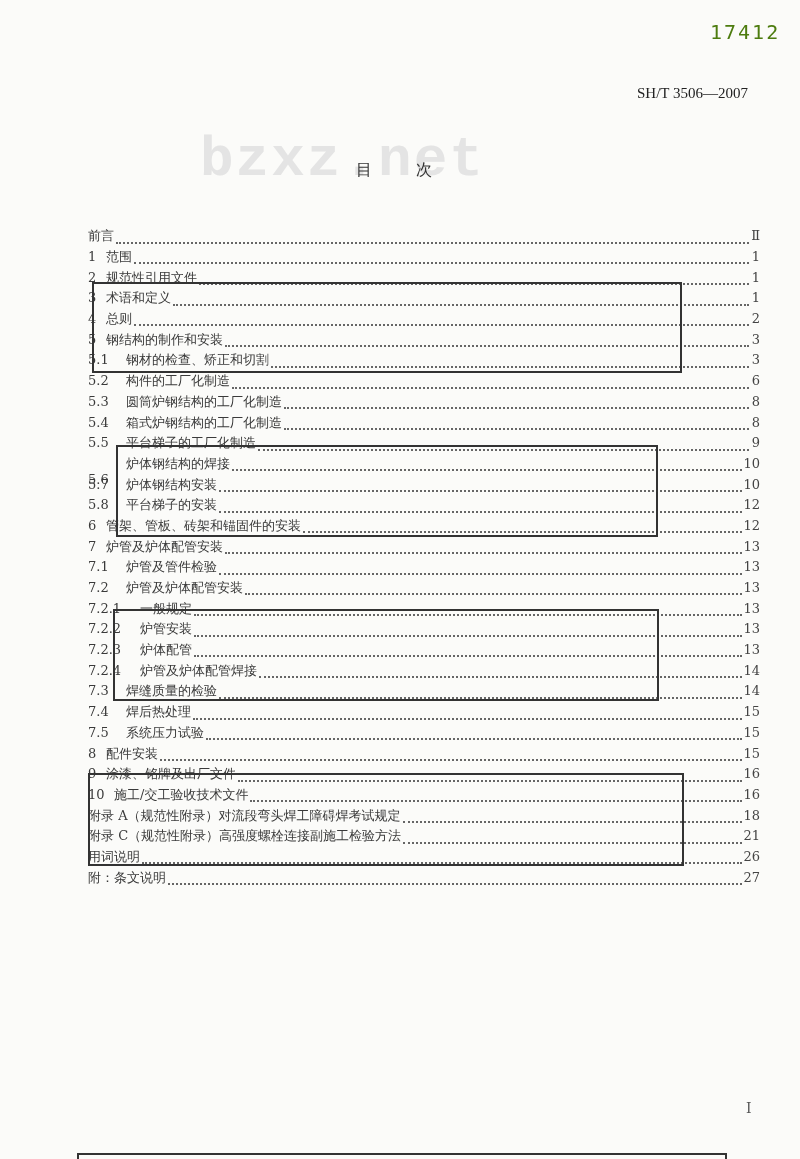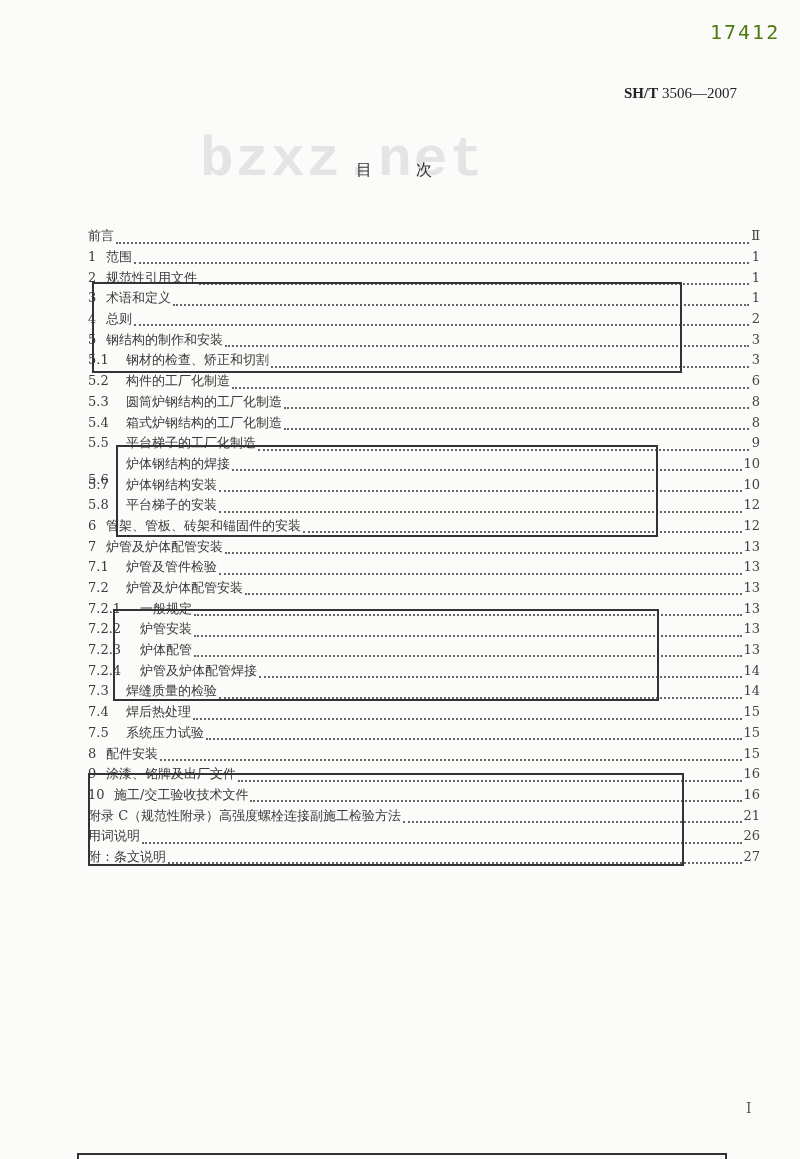--- a/index.html
+++ b/index.html
@@ -13,21 +13,21 @@
   .stamp {
     position: absolute; left: 710px; top: 20px;
     font-family: "DejaVu Sans Mono", "Liberation Mono", monospace;
     font-size: 20px; letter-spacing: 2px; color: #4d7c0f;
   }
   .std-code {
     position: absolute; left: 624px; top: 85px;
     font-family: "Liberation Serif", "DejaVu Serif", serif;
     font-size: 15px; color: #222;
   }
-  .std-code b { font-weight: bold; }
+  .std-code b { font-weight: normal; margin-left: 13px; }
   .watermark {
     position: absolute; left: 200px; top: 132px;
     font-family: Liberation Mono, monospace;
     font-size: 56px; font-weight: bold; color: #e4e4e4;
     letter-spacing: 2px; line-height: 1;
   }
   .title {
     position: absolute; left: 356px; top: 160px;
     font-family: "DejaVu Sans", sans-serif;
     font-size: 16px; color: #333;
@@ -225,20 +225,26 @@
       <span class="num" style="width: 18px;">9</span>
       <span class="lbl">涂漆、铭牌及出厂文件</span>
       <span class="dots"></span>
       <span class="pg">16</span>
     </div>
     <div class="row">
       <span class="num" style="width: 26px;">10</span>
       <span class="lbl">施工/交工验收技术文件</span>
       <span class="dots"></span>
       <span class="pg">16</span>
+    </div>
+    <div class="row">
+      <span class="num" style="width: 0px;"></span>
+      <span class="lbl">附录 A（规范性附录）对流段弯头焊工障碍焊考试规定</span>
+      <span class="dots"></span>
+      <span class="pg">18</span>
     </div>
     <div class="row">
       <span class="num" style="width: 0px;"></span>
       <span class="lbl">附录 C（规范性附录）高强度螺栓连接副施工检验方法</span>
       <span class="dots"></span>
       <span class="pg">21</span>
     </div>
     <div class="row">
       <span class="num" style="width: 0px;"></span>
       <span class="lbl">用词说明</span>

